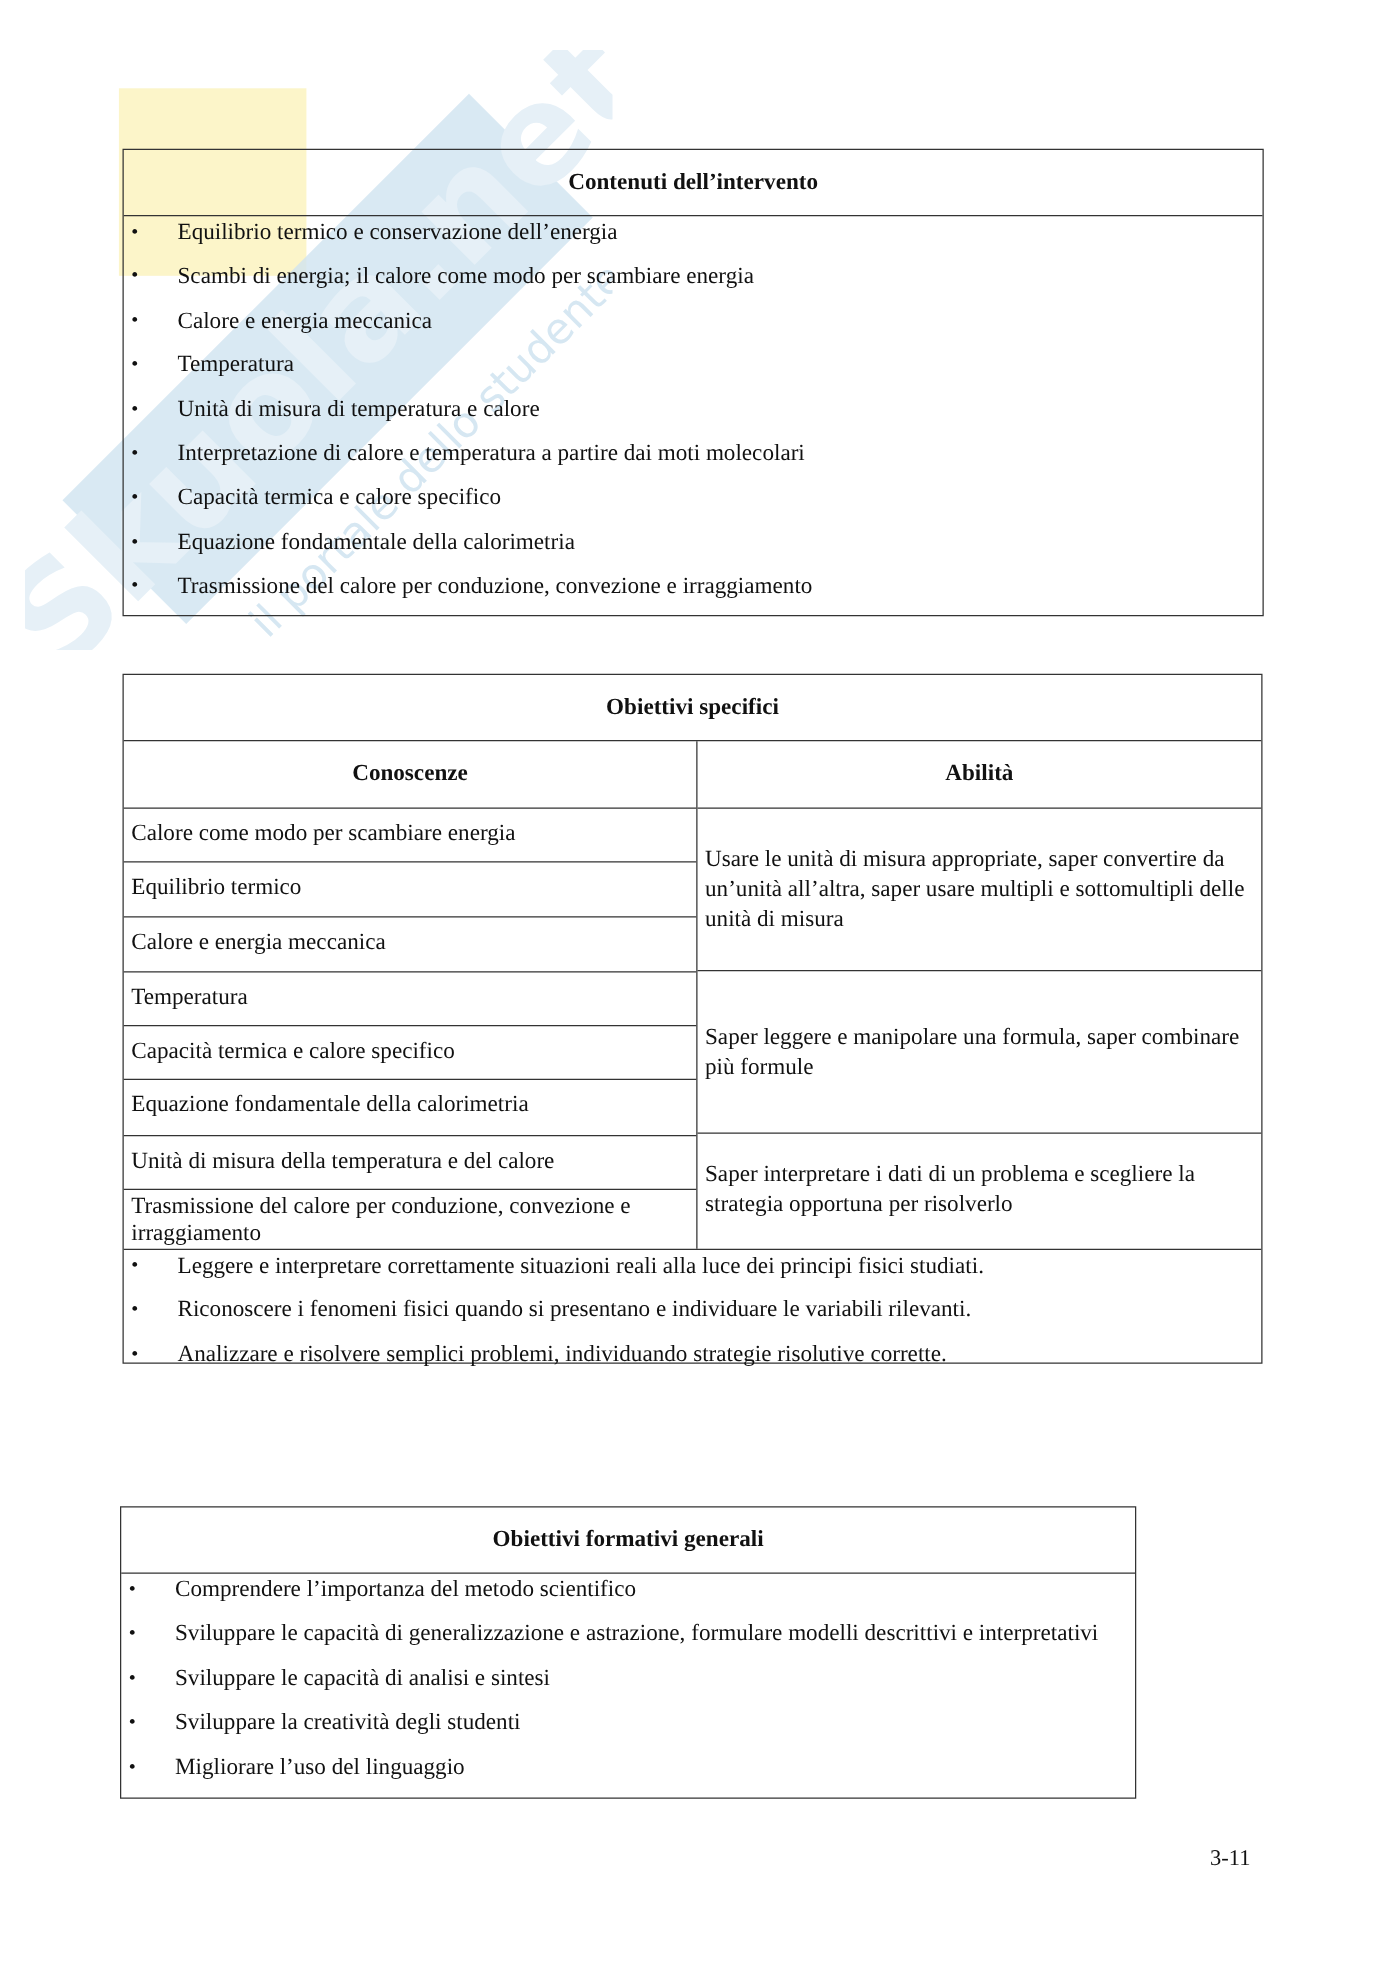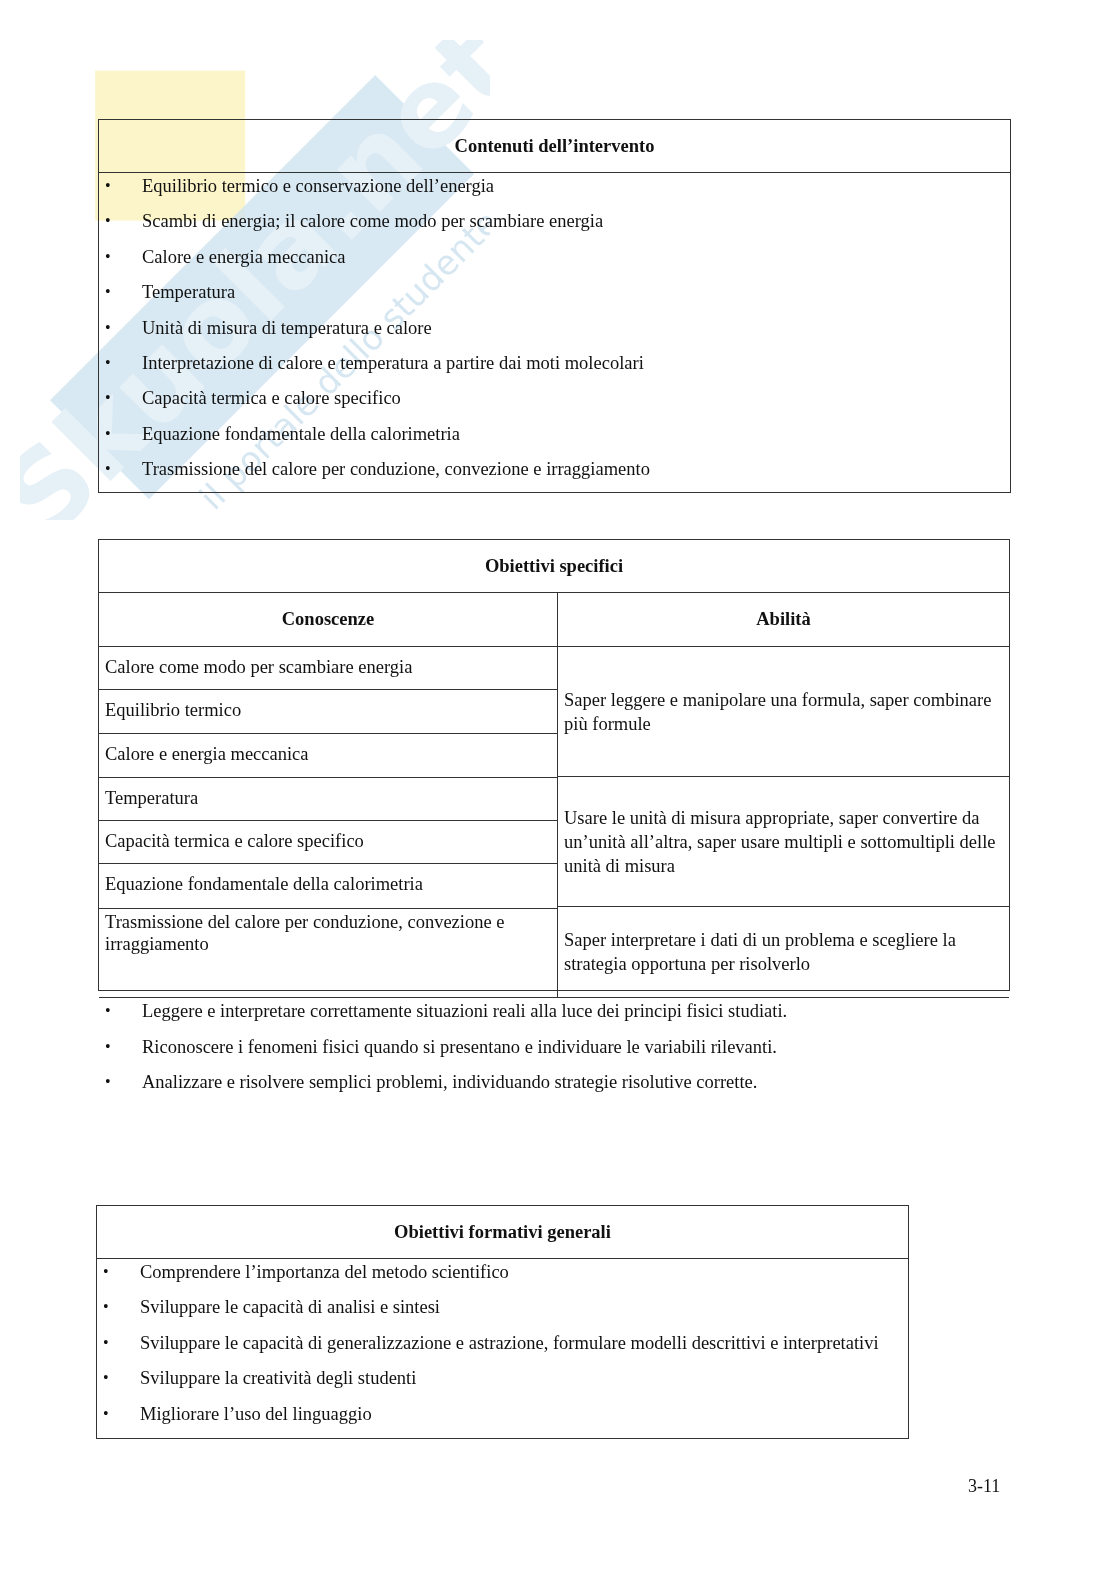--- a/index.html
+++ b/index.html
@@ -24,21 +24,21 @@
     }
     ul.bullets { list-style: none; margin: 0; padding: 0; }
     ul.bullets li {
       position: relative; height: 35.4px; line-height: 26px; padding-left: 43px;
     }
     ul.bullets li::before {
       content: "\2022"; position: absolute; left: 6px; top: 0; font-size: 16px;
     }
     #t1 { left: 98px; top: 119px; width: 913px; height: 374px; }
     #t1 ul.bullets { padding-top: 0px; }
-    #t2 { left: 98px; top: 539px; width: 912px; height: 452px; }
+    #t2 { left: 98px; top: 539px; width: 912px; height: 552px; }
     #t3 { left: 96px; top: 1205px; width: 813px; height: 234px; }
 
     .grid { display: flex; border-bottom: 1.3px solid #333; box-sizing: border-box; }
     .col-left { width: 459px; border-right: 1.3px solid #333; box-sizing: border-box; }
     .col-right { flex: 1; box-sizing: border-box; }
     .colhead {
       height: 54px; display: flex; align-items: center; justify-content: center;
       font-weight: bold; border-bottom: 1.3px solid #333; box-sizing: border-box;
     }
     .krow {
@@ -93,41 +93,42 @@
         <div class="krow">Calore come modo per scambiare energia</div>
         <div class="krow">Equilibrio termico</div>
         <div class="krow last">Calore e energia meccanica</div>
       </div>
       <div class="group">
         <div class="krow">Temperatura</div>
         <div class="krow">Capacità termica e calore specifico</div>
         <div class="krow last">Equazione fondamentale della calorimetria</div>
       </div>
       <div class="group last">
+        <div class="krow">Unità di misura della temperatura e del calore</div>
         <div class="krow tall last">Trasmissione del calore per conduzione, convezione e irraggiamento</div>
       </div>
     </div>
     <div class="col-right">
       <div class="colhead">Abilità</div>
+      <div class="abil" style="height:130.2px;">Usare le unità di misura appropriate, saper convertire da un’unità all’altra, saper usare multipli e sottomultipli delle unità di misura</div>
       <div class="abil" style="height:130.2px;">Saper leggere e manipolare una formula, saper combinare più formule</div>
-      <div class="abil" style="height:130.2px;">Usare le unità di misura appropriate, saper convertire da un’unità all’altra, saper usare multipli e sottomultipli delle unità di misura</div>
       <div class="abil last" style="height:90px;">Saper interpretare i dati di un problema e scegliere la strategia opportuna per risolverlo</div>
     </div>
   </div>
   <ul class="bullets">
     <li>Leggere e interpretare correttamente situazioni reali alla luce dei principi fisici studiati.</li>
     <li>Riconoscere i fenomeni fisici quando si presentano e individuare le variabili rilevanti.</li>
     <li>Analizzare e risolvere semplici problemi, individuando strategie risolutive corrette.</li>
   </ul>
 </div>
 
 <div class="box" id="t3">
   <div class="box-head">Obiettivi formativi generali</div>
   <ul class="bullets">
     <li>Comprendere l’importanza del metodo scientifico</li>
+    <li>Sviluppare le capacità di generalizzazione e astrazione, formulare modelli descrittivi e interpretativi</li>
     <li>Sviluppare le capacità di analisi e sintesi</li>
-    <li>Sviluppare le capacità di generalizzazione e astrazione, formulare modelli descrittivi e interpretativi</li>
     <li>Sviluppare la creatività degli studenti</li>
     <li>Migliorare l’uso del linguaggio</li>
   </ul>
 </div>
 
 <div class="page-num">3-11</div>
 
 </body></html>

